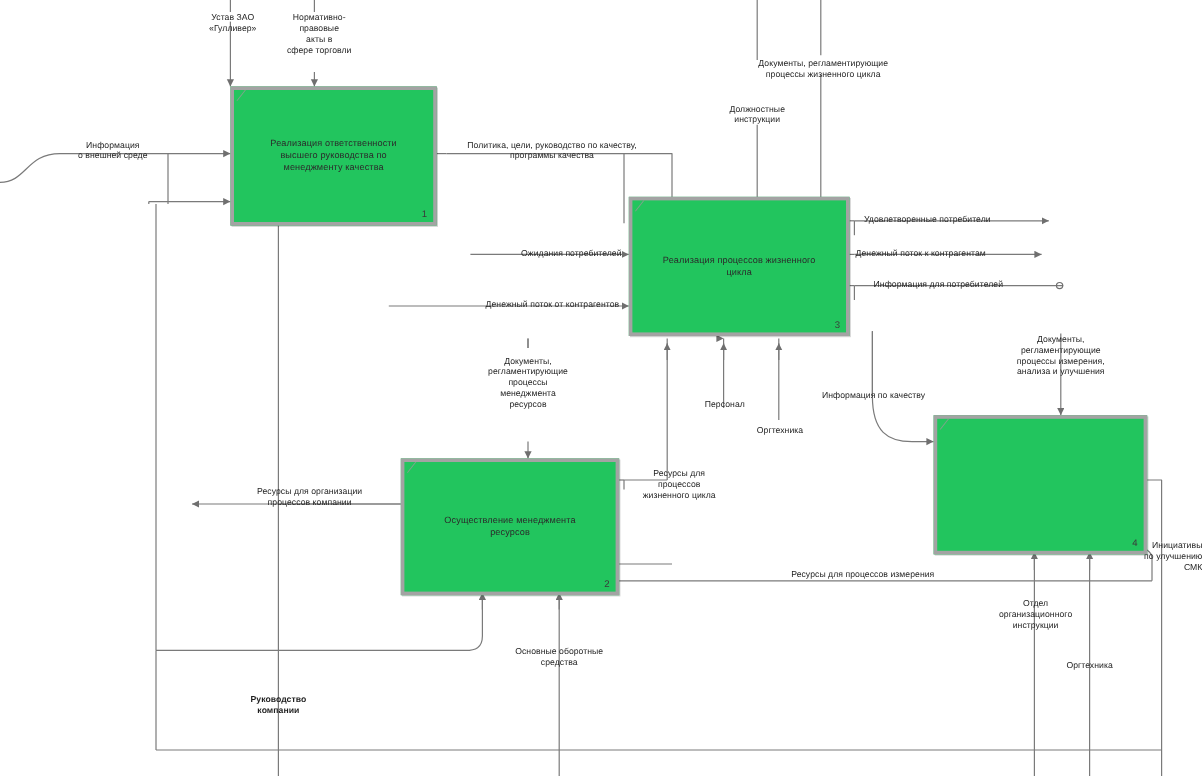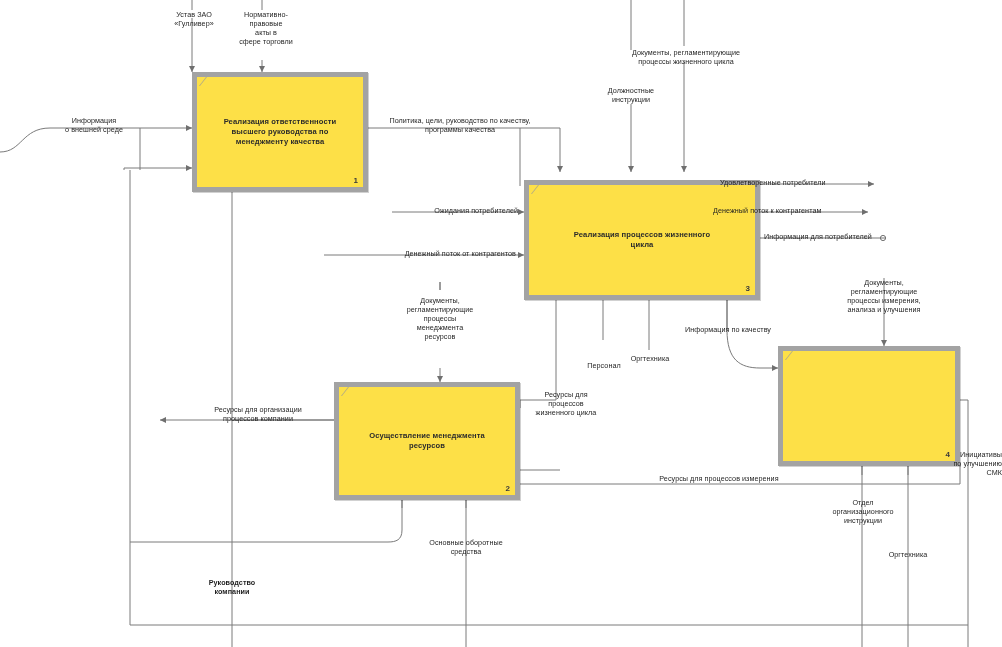--- a/index.html
+++ b/index.html
@@ -1,19 +1,19 @@
 <!DOCTYPE html>
 <html><head>
 <meta charset="utf-8">
 <style>
   html,body{margin:0;padding:0;background:#ffffff;}
   body{font-family:"Liberation Sans",sans-serif;}
   #canvas{position:relative;width:1002px;height:647px;background:#ffffff;overflow:hidden;}
   svg#wires{position:absolute;left:0;top:0;width:1002px;height:647px;}
-  .node{position:absolute;background:#fde047;border:5px solid #a3a3a3;box-shadow:1px 1px 0 rgba(0,0,0,.18);font-weight:bold;}
+  .node{position:absolute;background:#22c55e;border:3px solid #a3a3a3;box-shadow:1px 1px 0 rgba(0,0,0,.18);}
   .node .title{
     position:absolute;left:6px;right:6px;top:50%;transform:translateY(-50%);
     text-align:center;font-size:7.6px;line-height:10px;color:#2b2b2b;letter-spacing:.1px;
   }
   .node .num{position:absolute;right:5px;bottom:2px;font-size:8px;color:#3a3a3a;}
   .node .corner{position:absolute;left:0;top:0;width:9px;height:9px;border-right:1px solid #9a9a9a;
     border-bottom:0;transform:skewX(-38deg);transform-origin:top left;opacity:.75;}
   .lbl{position:absolute;font-size:7.2px;line-height:9px;color:#1f1f1f;white-space:pre;letter-spacing:.05px;}
   .lbl.c{text-align:center;}
   .lbl.l{text-align:left;}
@@ -138,21 +138,21 @@
   </svg>
 
   <div class="node" style="left:192px;top:72px;width:166px;height:110px;">
     <span class="corner"></span>
     <div class="title" style="white-space: pre-line;">Реализация ответственности
 высшего руководства по
 менеджменту качества</div>
     <div class="num">1</div>
   </div>
 
-  <div class="node" style="left:524px;top:180px;width:178px;height:110px;padding-left:48px;">
+  <div class="node" style="left:524px;top:164px;width:178px;height:110px;">
     <span class="corner"></span>
     <div class="title" style="white-space: pre-line;">Реализация процессов жизненного
 цикла</div>
     <div class="num">3</div>
   </div>
 
   <div class="node" style="left:334px;top:382px;width:176px;height:108px;">
     <span class="corner"></span>
     <div class="title" style="white-space: pre-line;">Осуществление менеджмента
 ресурсов</div>
@@ -181,33 +181,33 @@
   <div class="lbl c" style="left: 48px; top: 116px; width: 92px; white-space: pre-line;">Информация
 о внешней среде</div>
 
   <div class="lbl c" style="left: 370px; top: 116px; width: 180px; white-space: pre-line;">Политика, цели, руководство по качеству,
 программы качества</div>
 
   <div class="lbl l" style="left: 720px; top: 178px; width: 160px; white-space: pre-line;">Удовлетворенные потребители</div>
 
   <div class="lbl l" style="left: 713px; top: 206px; width: 164px; white-space: pre-line;">Денежный поток к контрагентам</div>
 
-  <div class="lbl l" style="left: 728px; top: 232px; width: 150px; white-space: pre-line; margin-left: 36px;">Информация для потребителей</div>
+  <div class="lbl l" style="left: 728px; top: 232px; width: 150px; white-space: pre-line;">Информация для потребителей</div>
 
   <div class="lbl r" style="left: 396px; top: 206px; width: 122px; white-space: pre-line;">Ожидания потребителей</div>
 
   <div class="lbl r" style="left: 340px; top: 249px; width: 176px; white-space: pre-line;">Денежный поток от контрагентов</div>
 
   <div class="lbl c" style="left: 392px; top: 296px; width: 96px; white-space: pre-line;">Документы,
 регламентирующие
 процессы
 менеджмента
 ресурсов</div>
 
-  <div class="lbl c" style="left: 570px; top: 332px; width: 68px; white-space: pre-line; margin-top: 29px;">Персонал</div>
+  <div class="lbl c" style="left: 570px; top: 332px; width: 68px; white-space: pre-line;">Персонал</div>
 
   <div class="lbl c" style="left: 614px; top: 354px; width: 72px; white-space: pre-line;">Оргтехника</div>
 
   <div class="lbl c" style="left: 664px; top: 325px; width: 128px; white-space: pre-line;">Информация по качеству</div>
 
   <div class="lbl c" style="left: 524px; top: 390px; width: 84px; white-space: pre-line;">Ресурсы для
 процессов
 жизненного цикла</div>
 
   <div class="lbl c" style="left: 822px; top: 278px; width: 124px; white-space: pre-line;">Документы,

